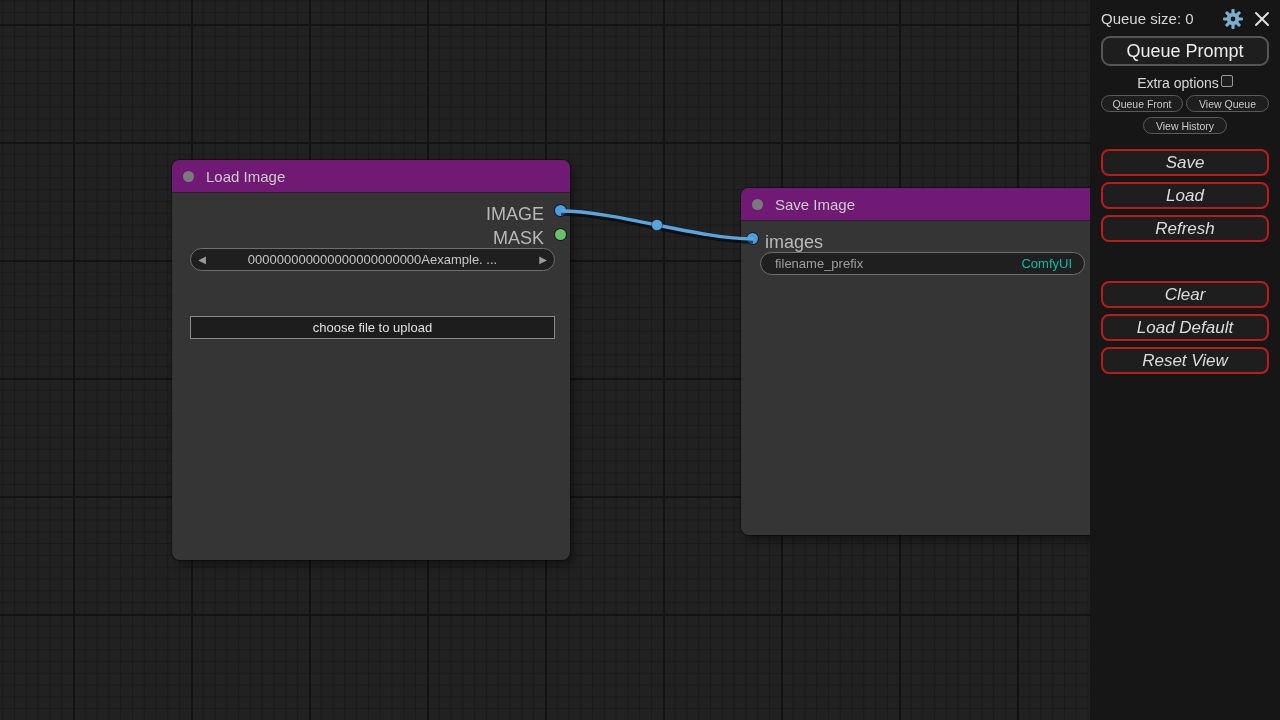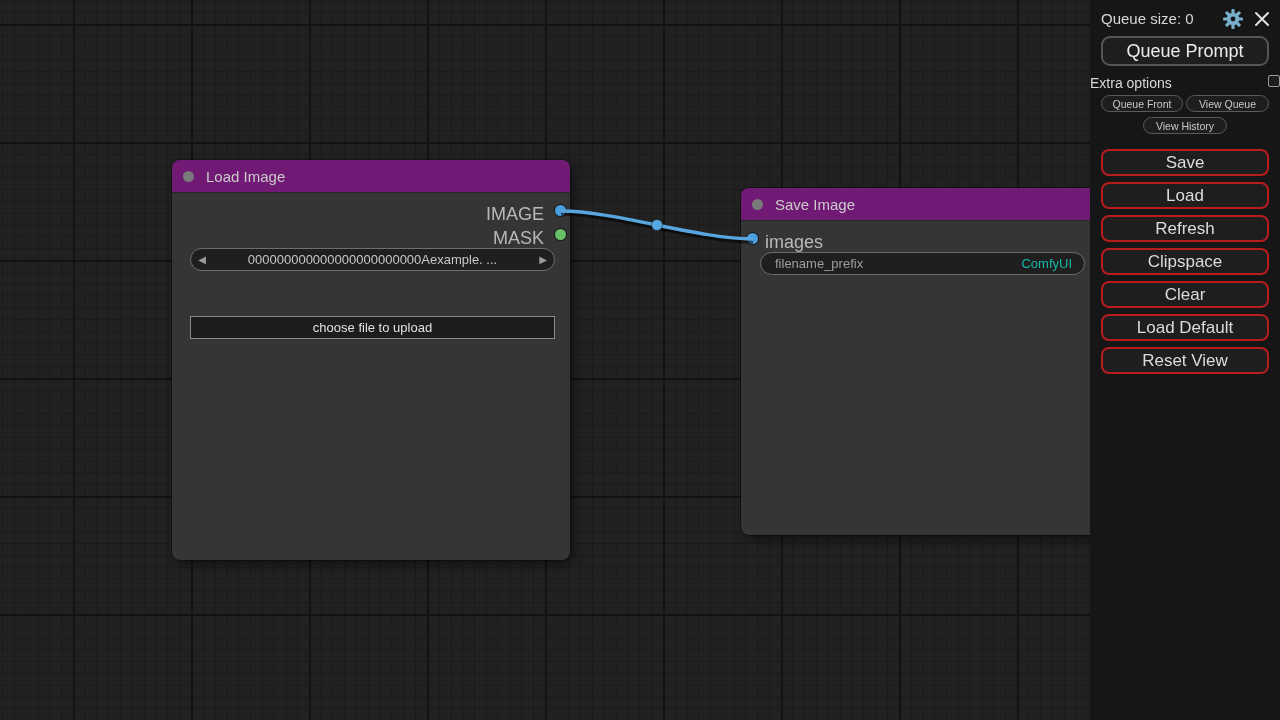--- a/index.html
+++ b/index.html
@@ -109,39 +109,39 @@
     display: flex; align-items: center; justify-content: center;
     cursor: pointer; white-space: nowrap;
   }
   .queue-prompt {
     position: absolute; left: 11px; top: 36px; width: 168px; height: 30px;
     border-radius: 9px; font-size: 18px; color: #ececec;
     border-color: #565656;
   }
   .extra-row {
     position: absolute; left: 0; top: 74px; width: 100%; height: 17px;
-    display: flex; align-items: center; justify-content: space-between; gap: 2px;
+    display: flex; align-items: center; justify-content: center; gap: 2px;
   }
   .extra-label { font-size: 14px; color: #d8d8d8; }
   .checkbox {
     width: 12px; height: 12px; border: 1.5px solid #9a9a9a;
     background: #1e1e1e; border-radius: 2px; cursor: pointer;
     margin-top: -3px;
   }
   .small-btn {
     border-width: 1.5px; border-color: #5a5a5a;
     border-radius: 9px; font-size: 10.5px; color: #c9c9c9; height: 17px;
     position: absolute;
   }
   .queue-front  { left: 11px;  top: 95px; width: 82px; }
   .view-queue   { left: 96px;  top: 95px; width: 83px; }
   .view-history { left: 53px;  top: 117px; width: 84px; }
   .action-btn {
     position: absolute; left: 11px; width: 168px; height: 27px;
-    border-radius: 8px; font-size: 17px;
+    border-radius: 8px; font-size: 17px; font-style: italic;
   }
 </style>
 </head>
 <body>
 
 <div class="stage">
 
   <div class="canvas">
 
     <div class="node" id="node-load">
@@ -229,23 +229,20 @@
 
     <div class="btn action-btn" style="top:149px">
       <span>Save</span>
     </div>
     <div class="btn action-btn" style="top:182px">
       <span>Load</span>
     </div>
     <div class="btn action-btn" style="top:215px">
       <span>Refresh</span>
     </div>
-    <div class="btn action-btn" style="top:248px">
-      <span>Clipspace</span>
-    </div>
     <div class="btn action-btn" style="top:281px">
       <span>Clear</span>
     </div>
     <div class="btn action-btn" style="top:314px">
       <span>Load Default</span>
     </div>
     <div class="btn action-btn" style="top:347px">
       <span>Reset View</span>
     </div>
   </div>

